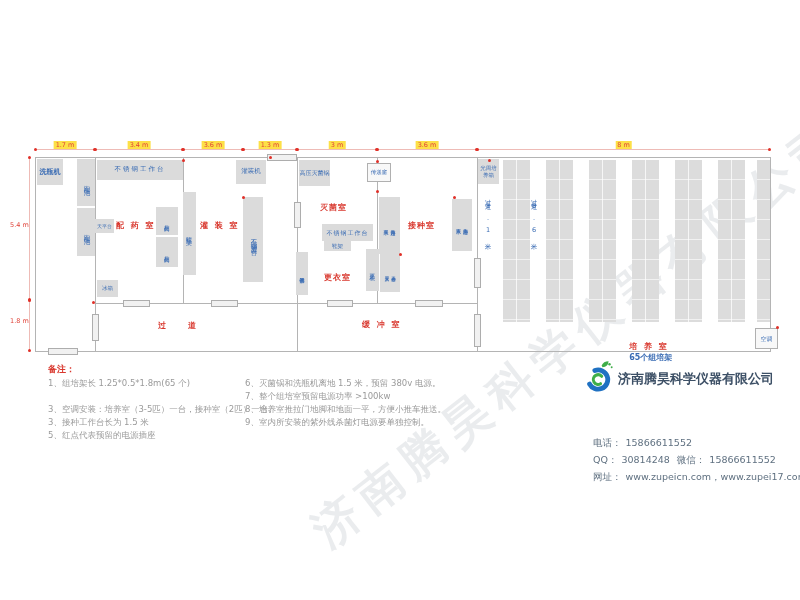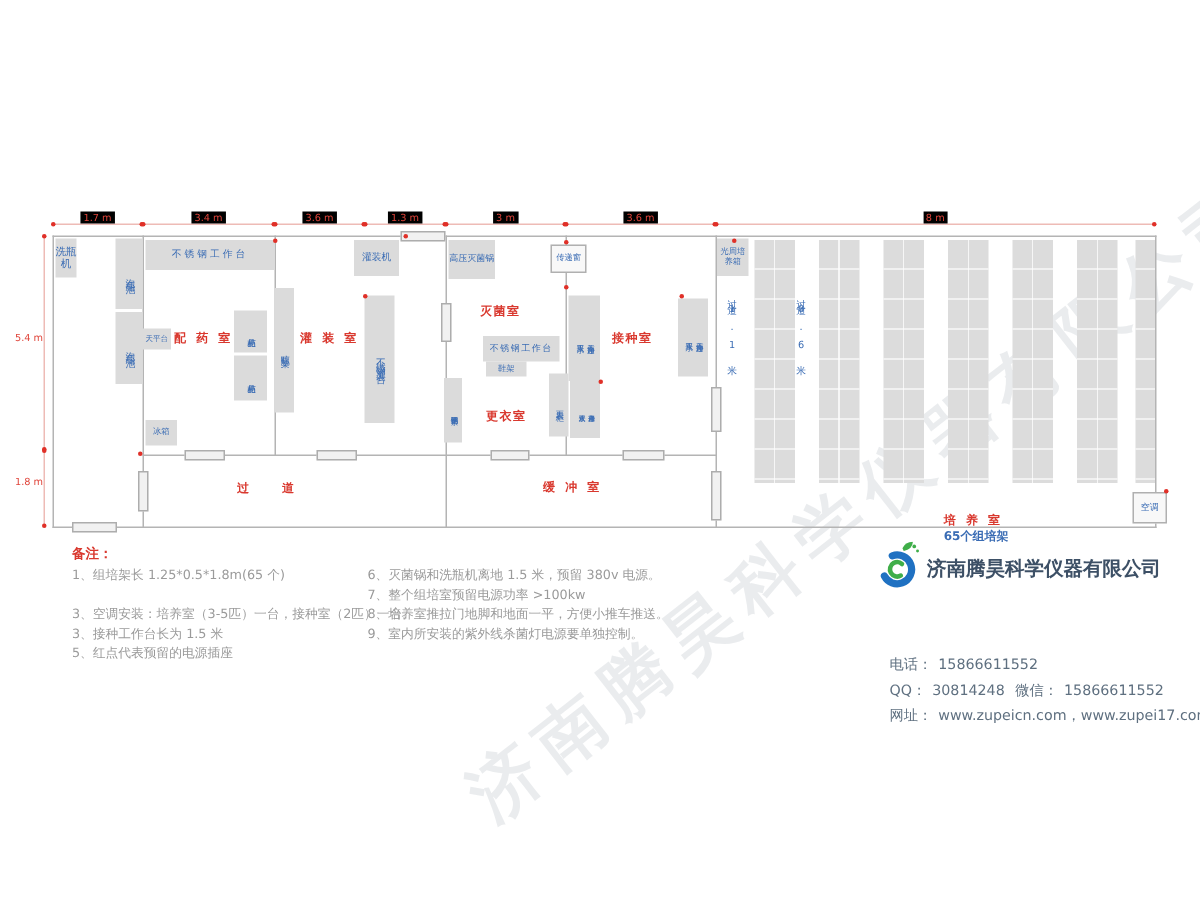--- a/index.html
+++ b/index.html
@@ -20,21 +20,21 @@
   .room-label{position:absolute;color:#d9382e;font-weight:bold;font-size:8px;white-space:pre;letter-spacing:2px;}
   .sub-label{color:#3a6cb4;font-weight:bold;letter-spacing:0;}
   .aisle{position:absolute;color:#3a6cb4;font-size:6.5px;writing-mode:vertical-rl;
          text-orientation:upright;letter-spacing:4px;}
   
   .dim{position:absolute;border-top:1px solid #eebbb6;height:0;}
   .dim::before,.dim::after{content:"";position:absolute;width:3px;height:3px;border-radius:50%;
         background:#e03028;top:-2px;}
   .dim::before{left:-1px}.dim::after{right:-1px}
   .dim .lbl{position:absolute;top:-9px;left:50%;transform:translateX(-50%);color:#e0443a;
-        font-size:6.5px;background:#000000;padding:0 2px;white-space:nowrap;}
+        font-size:6.5px;background:#fde047;padding:0 2px;white-space:nowrap;}
   .dimv{position:absolute;border-left:1px solid #eebbb6;width:0;}
   .dimv::before,.dimv::after{content:"";position:absolute;width:3px;height:3px;border-radius:50%;
         background:#e03028;left:-2px;}
   .dimv::before{top:-1px}.dimv::after{bottom:-1px}
   .dimlbl{position:absolute;color:#e0443a;font-size:6.5px;white-space:nowrap;}
   .dot{position:absolute;width:3px;height:3px;border-radius:50%;background:#e03028;}
   
   .rack{position:absolute;top:160px;height:162px;width:27px;background:#dcdcdc;
         background-image:
           linear-gradient(90deg,transparent 0 13px,rgba(255,255,255,.75) 13px 14px,transparent 14px),
@@ -99,21 +99,21 @@
   <div class="door" style="left:211px;top:300px;width:27px;height:7px"></div>
   <div class="door" style="left:327px;top:300px;width:26px;height:7px"></div>
   <div class="door" style="left:415px;top:300px;width:28px;height:7px"></div>
   <div class="door" style="left:48px;top:348px;width:30px;height:7px"></div>
   <div class="door" style="left:267px;top:154px;width:30px;height:7px"></div>
   <div class="door" style="left:92px;top:314px;width:7px;height:27px"></div>
   <div class="door" style="left:294px;top:202px;width:7px;height:26px"></div>
   <div class="door" style="left:474px;top:258px;width:7px;height:30px"></div>
   <div class="door" style="left:474px;top:314px;width:7px;height:33px"></div>
 
-  <div class="furn" style="left:37px;top:159px;width:14px;height:26px;font-size:7px;font-weight:normal">
+  <div class="furn" style="left:37px;top:159px;width:26px;height:26px;font-size:7px;font-weight:bold">
       <span>洗瓶机</span>
     </div>
   <div class="furn" style="left:77px;top:159px;width:18px;height:47px">
       <span class="vtext">泡瓶池</span>
     </div>
   <div class="furn" style="left:77px;top:208px;width:18px;height:48px">
       <span class="vtext">泡瓶池</span>
     </div>
   <div class="furn" style="left:97px;top:160px;width:86px;height:20px;letter-spacing:2px">
       <span>不锈钢工作台</span>

